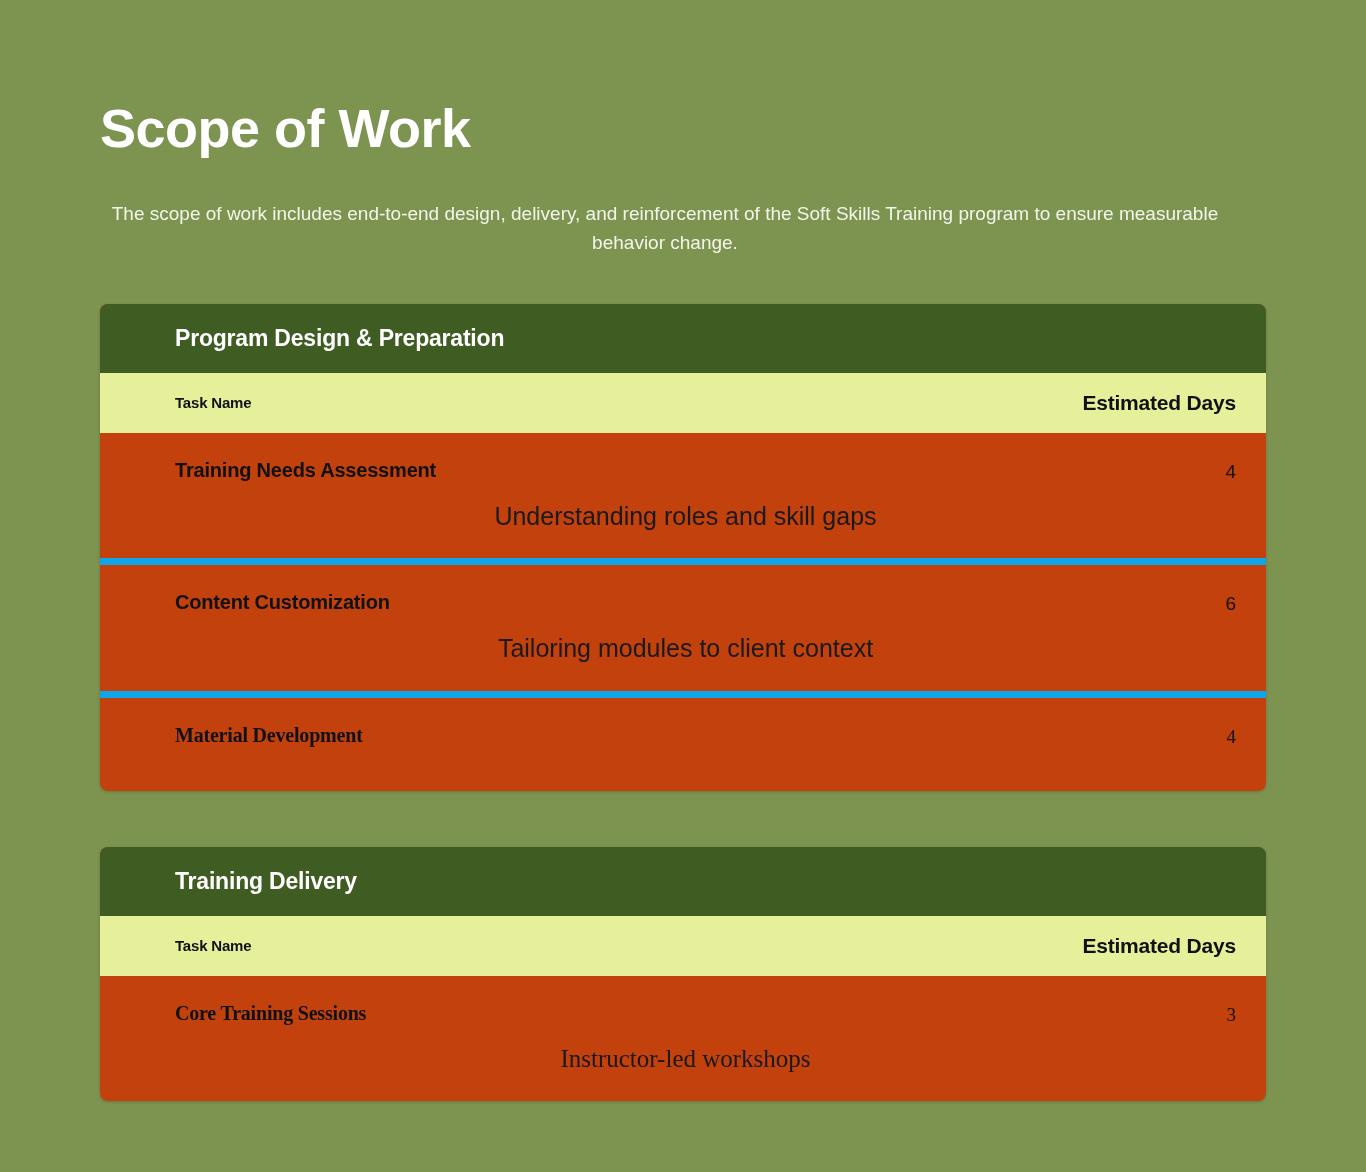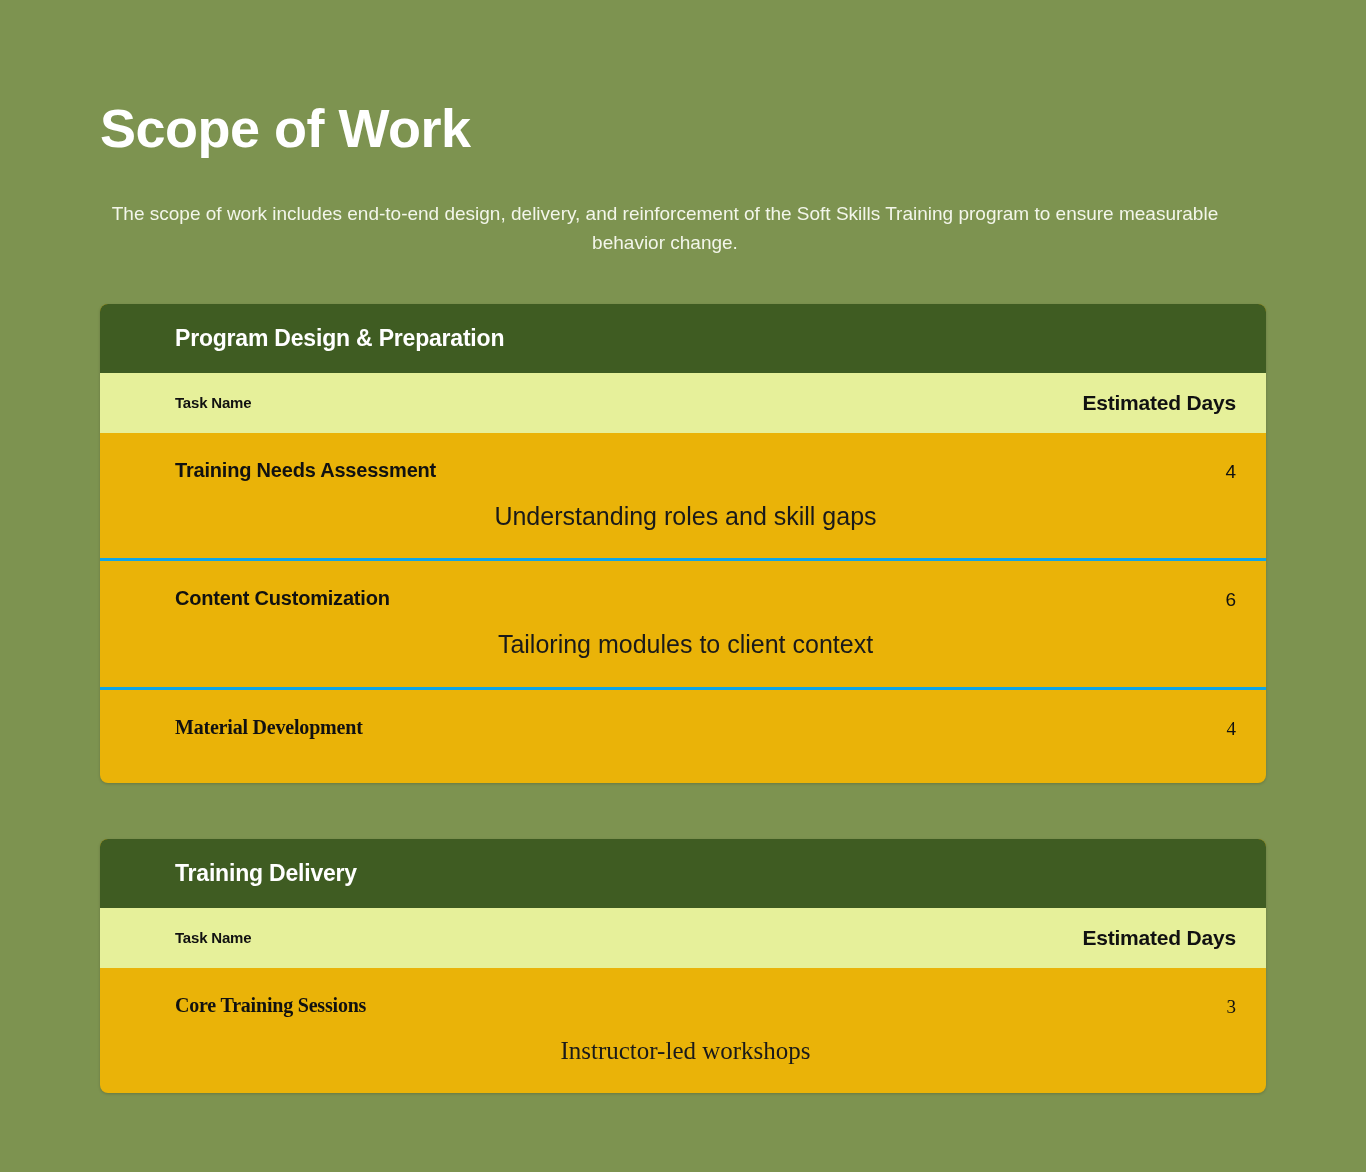--- a/index.html
+++ b/index.html
@@ -30,21 +30,21 @@
   .page-intro {
     font-size: 19px;
     line-height: 1.55;
     color: #f3f6ea;
     max-width: 1130px;
     margin-bottom: 46px;
     text-align: center;
   }
 
   .card {
-    background: #eab308;
+    background: #c2410c;
     border-radius: 8px;
     overflow: hidden;
     margin-bottom: 56px;
     box-shadow: 0 1px 3px rgba(0,0,0,0.18);
   }
 
   .card-header {
     background: #3f5c22;
     color: #ffffff;
     font-size: 23px;
@@ -73,21 +73,21 @@
     font-weight: bold;
     color: #111;
     text-align: right;
     letter-spacing: -0.2px;
   }
 
   .row {
     display: flex;
     align-items: flex-start;
     padding: 26px 30px 26px 75px;
-    border-bottom: 3px solid #0ea5e9;
+    border-bottom: 7px solid #0ea5e9;
   }
 
   .row:last-child { border-bottom: none; font-family: Liberation Serif, serif; }
 
   .row .col-task { flex: 1; }
 
   .task-name {
     font-size: 20px;
     font-weight: bold;
     color: #111;

